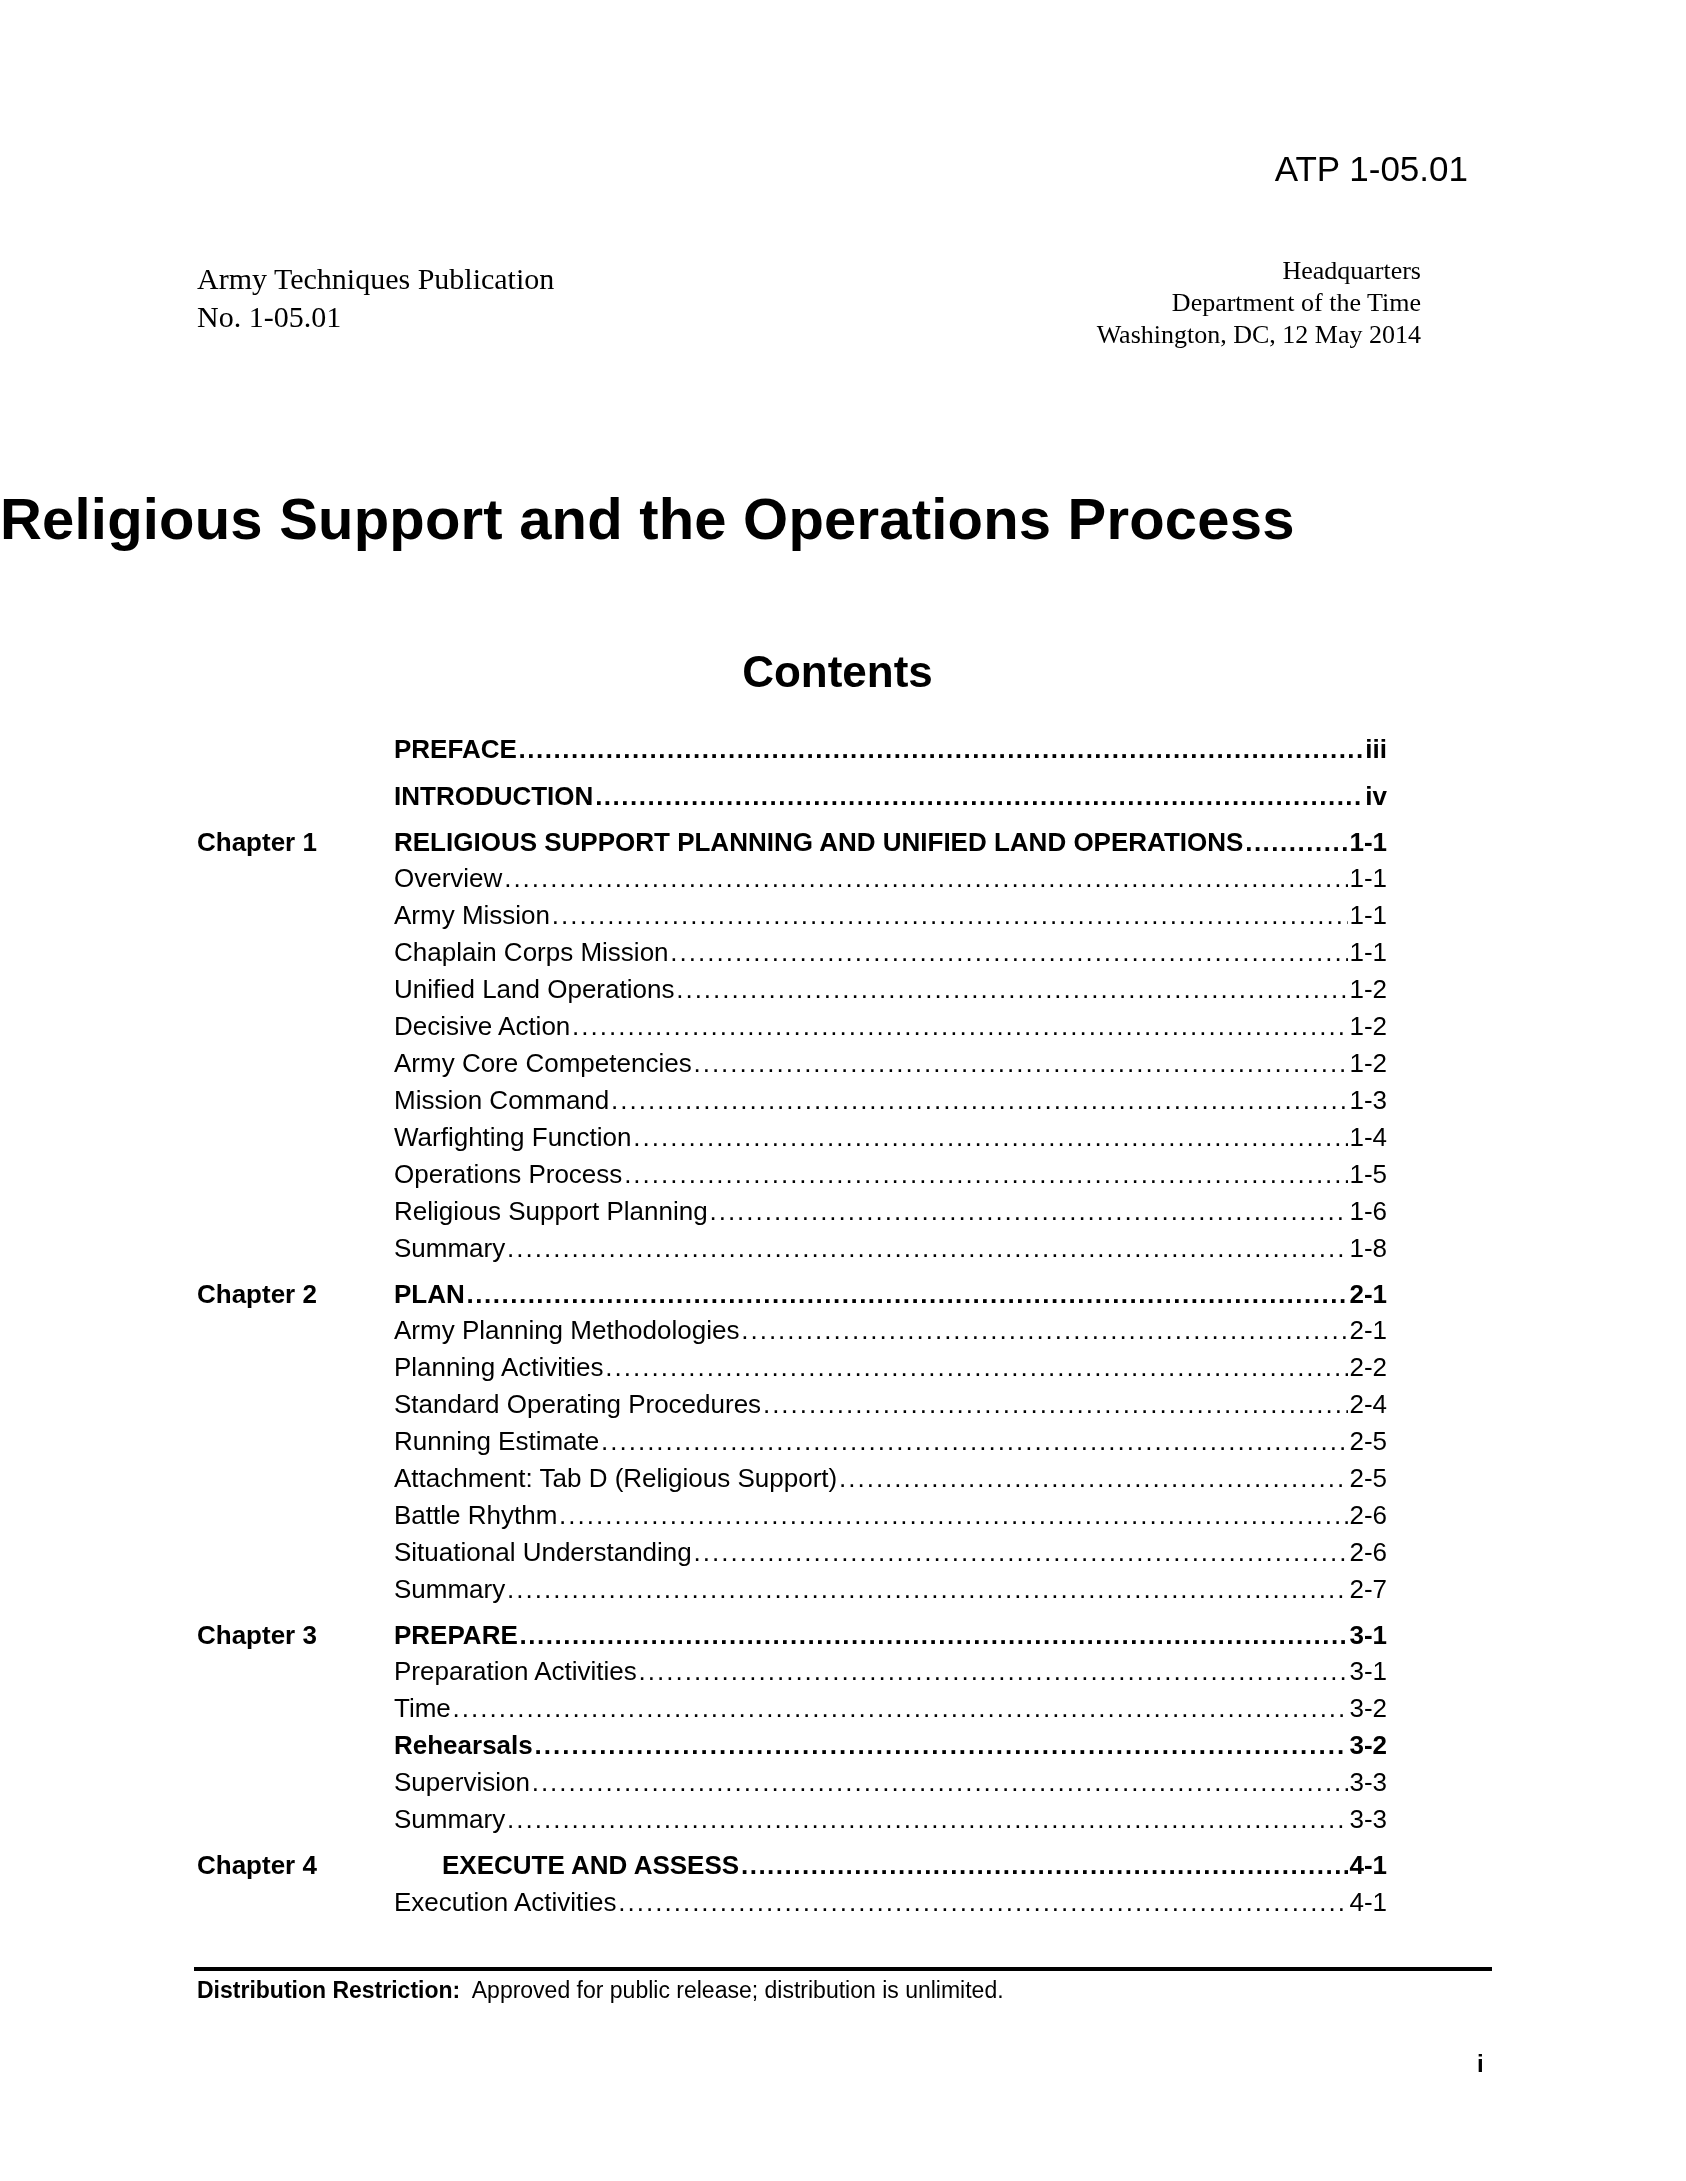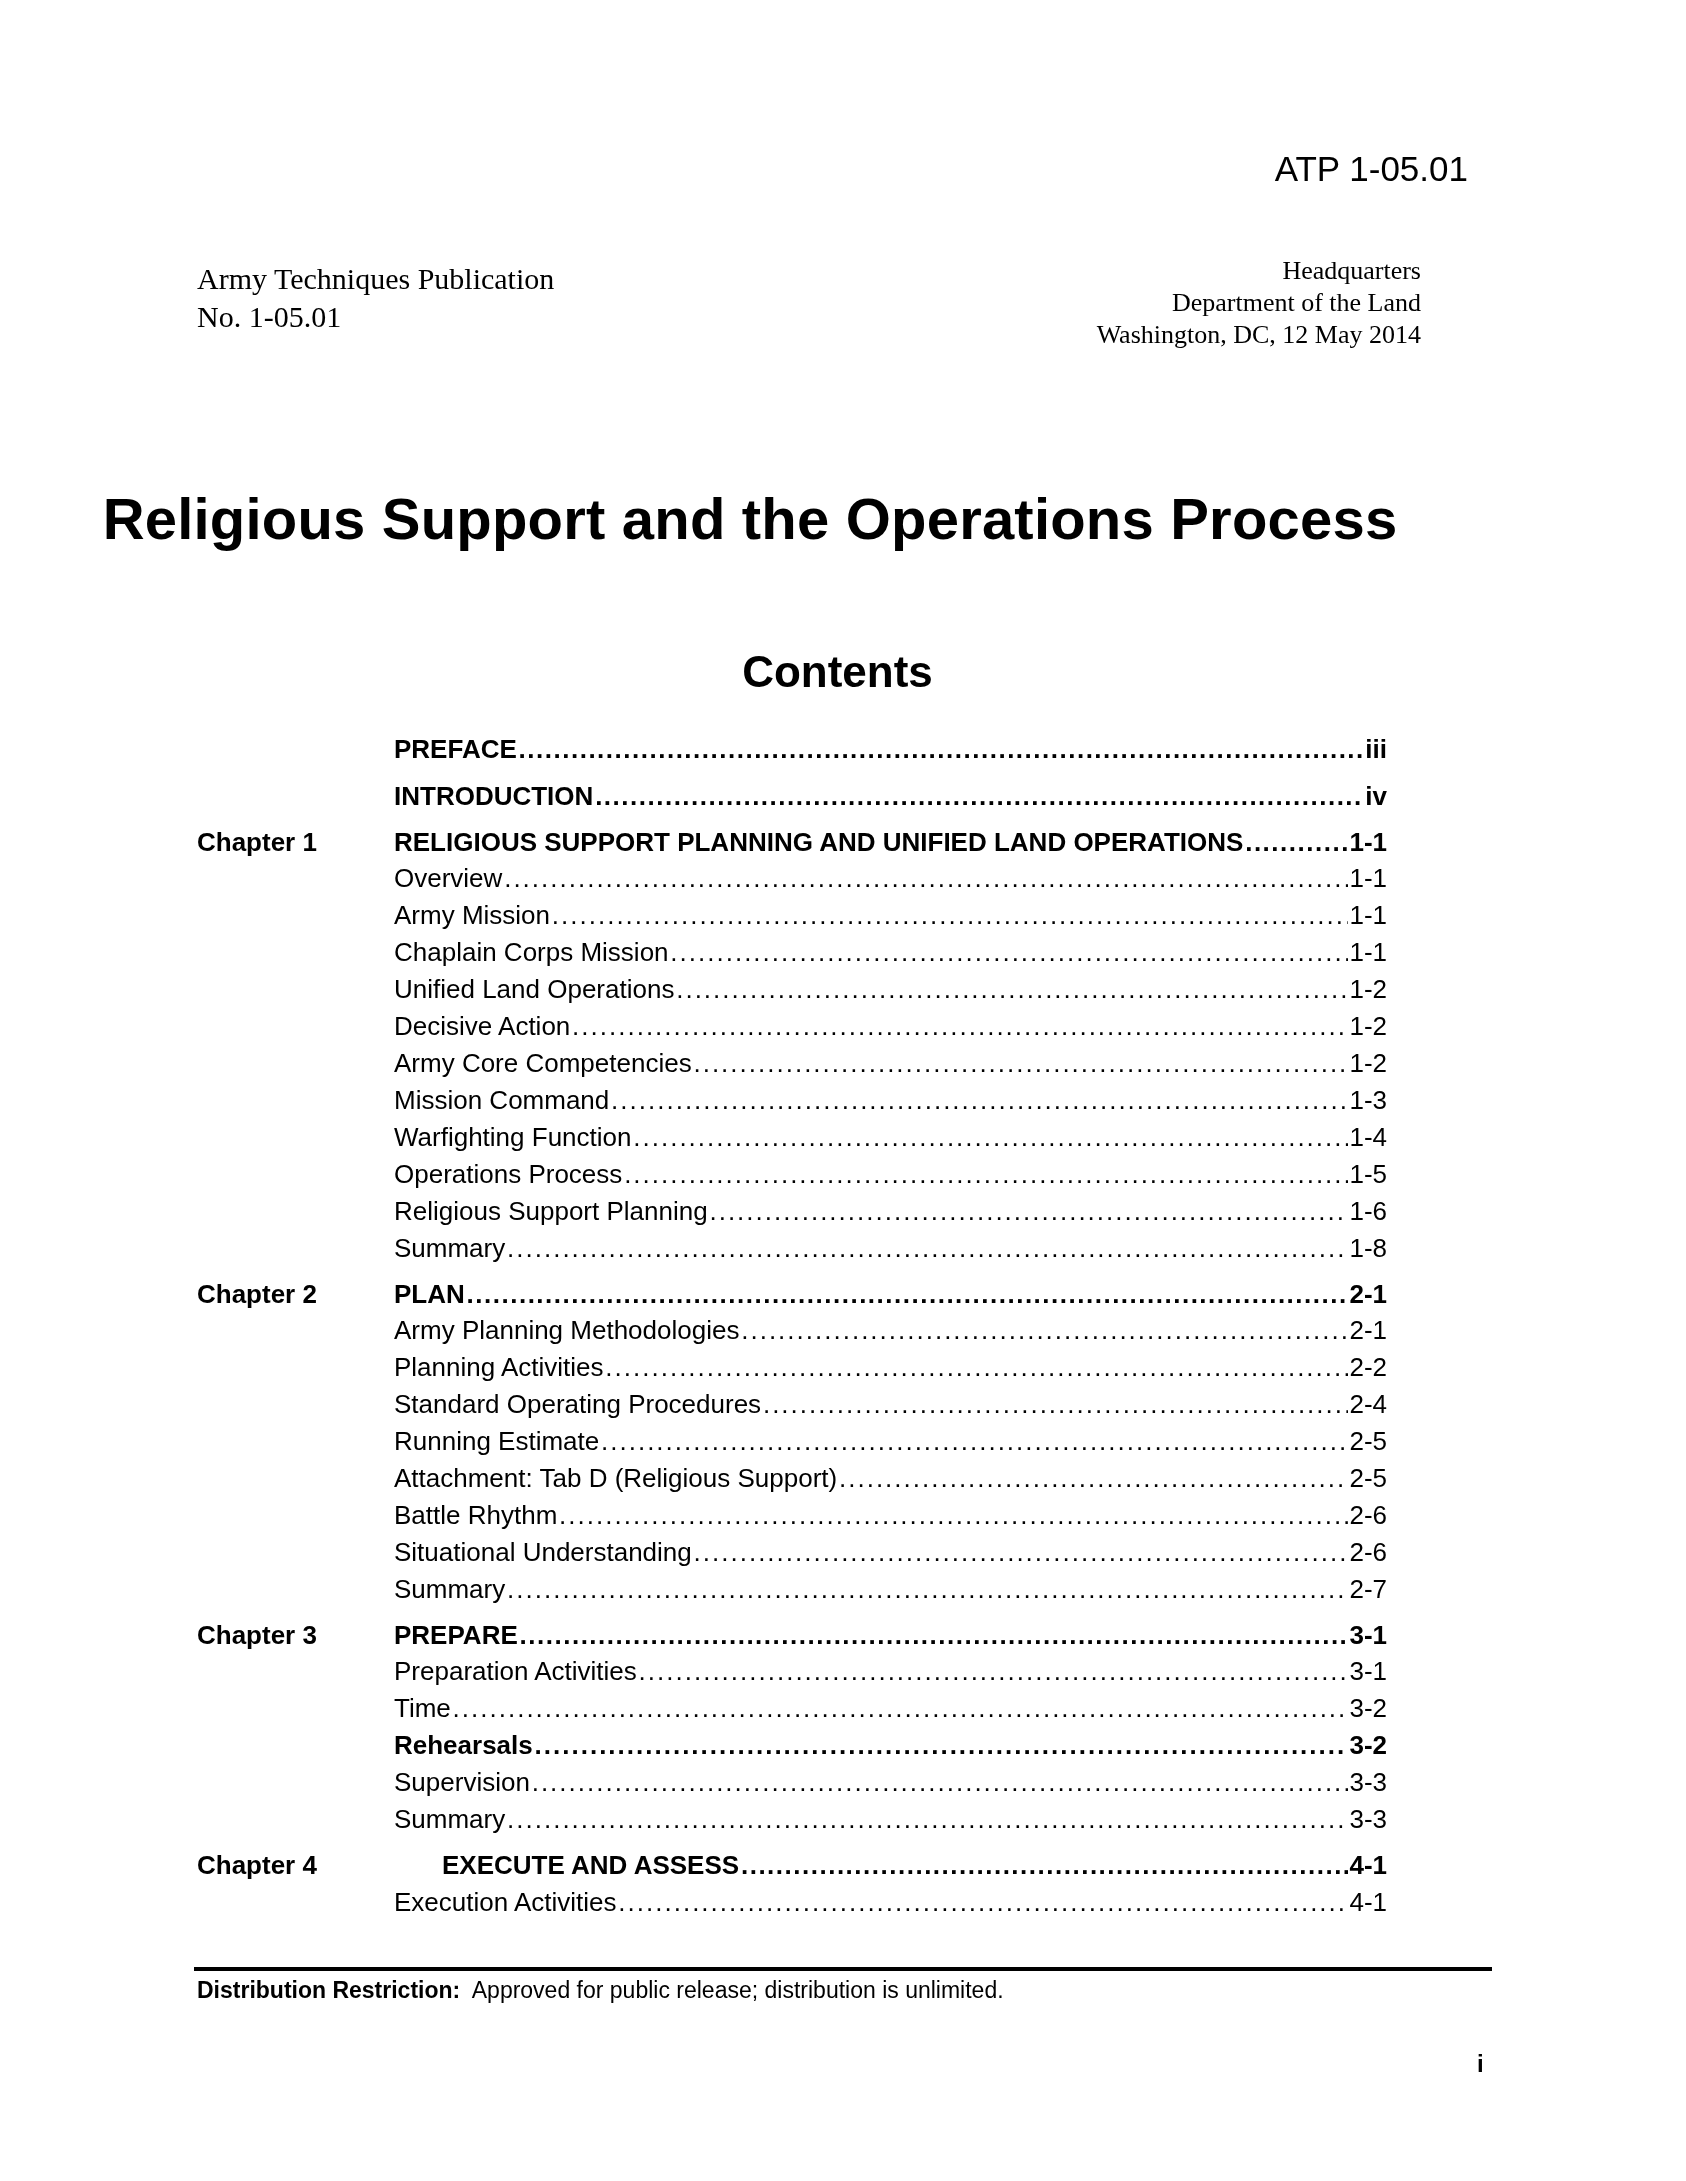--- a/index.html
+++ b/index.html
@@ -5,21 +5,21 @@
   html, body { margin: 0; padding: 0; background: #ffffff; }
   body { width: 1686px; height: 2182px; position: relative; overflow: hidden; color: #000; }
   .sans { font-family: "Liberation Sans", "DejaVu Sans", sans-serif; }
   .serif { font-family: "Liberation Serif", "DejaVu Serif", serif; }
 
   #pub-id { position: absolute; top: 149px; right: 218px; font-size: 35px; font-weight: normal; }
 
   #left-block { position: absolute; left: 197px; top: 260px; font-size: 30px; line-height: 38px; }
   #right-block { position: absolute; right: 265px; top: 255px; font-size: 26px; line-height: 32px; text-align: right; }
 
-  #doc-title { position: absolute; left: 0; width: 1500px; top: 485px; text-align: center; font-size: 58px; font-weight: bold; letter-spacing: 0.2px; }
+  #doc-title { position: absolute; left: 0; width: 1500px; top: 485px; text-align: left; font-size: 58px; font-weight: bold; letter-spacing: 0.2px; }
   #contents-heading { position: absolute; left: 0; width: 1675px; top: 647px; text-align: center; font-size: 44px; font-weight: bold; }
 
   #toc { position: absolute; left: 0; top: 0; width: 1686px; }
   .toc-row { position: absolute; left: 197px; width: 1190px; height: 37px; font-size: 26px; line-height: 37px; display: flex; align-items: baseline; white-space: nowrap; }
   .toc-row .chap-label { width: 197px; flex: 0 0 197px; font-weight: bold; }
   .toc-row .entry { flex: 1 1 auto; display: flex; align-items: baseline; overflow: hidden; min-width: 0; }
   .toc-row .entry-title { flex: 0 0 auto; }
   .toc-row .leader { flex: 1 1 auto; overflow: hidden; letter-spacing: 2px; margin: 0 1.8px; }
   .toc-row .leader::before { content: ".................................................................................................................................................................................................................................................................................."; }
   .toc-row .page { flex: 0 0 auto; }
@@ -36,21 +36,21 @@
 
 <div id="pub-id" class="sans">ATP 1-05.01</div>
 
 <div id="left-block" class="serif">
   <div>Army Techniques Publication</div>
   <div>No. 1-05.01</div>
 </div>
 
 <div id="right-block" class="serif">
   <div>Headquarters</div>
-  <div>Department of the Land</div>
+  <div>Department of the Time</div>
   <div>Washington, DC, 12 May 2014</div>
 </div>
 
 <div id="doc-title" class="sans">Religious Support and the Operations Process</div>
 
 <div id="contents-heading" class="sans">Contents</div>
 
 <div id="toc" class="sans">
     <div class="toc-row bold" style="top: 731px;">
       <span class="chap-label"></span>

